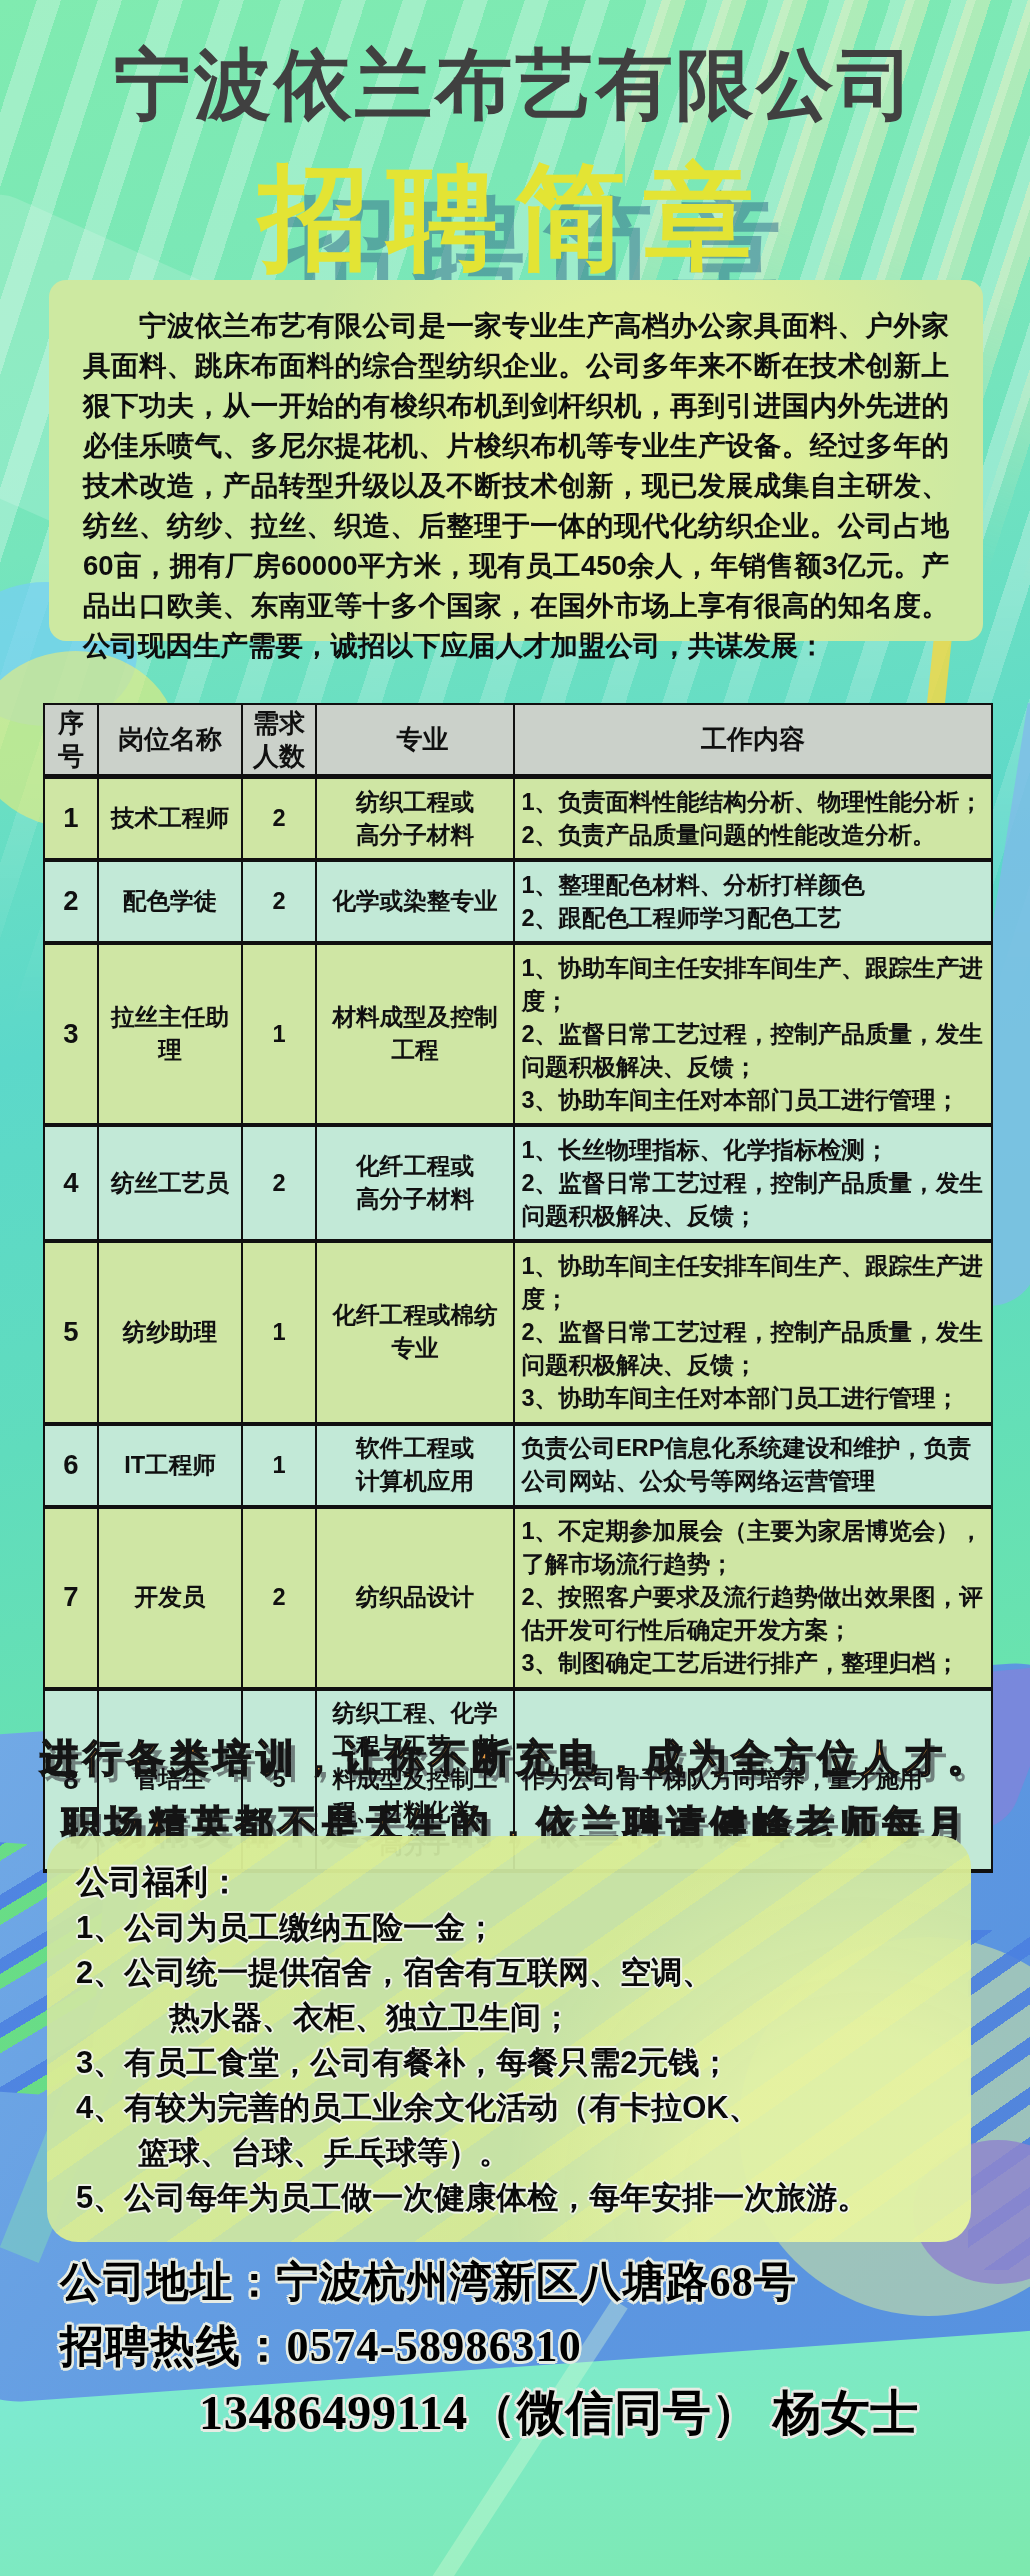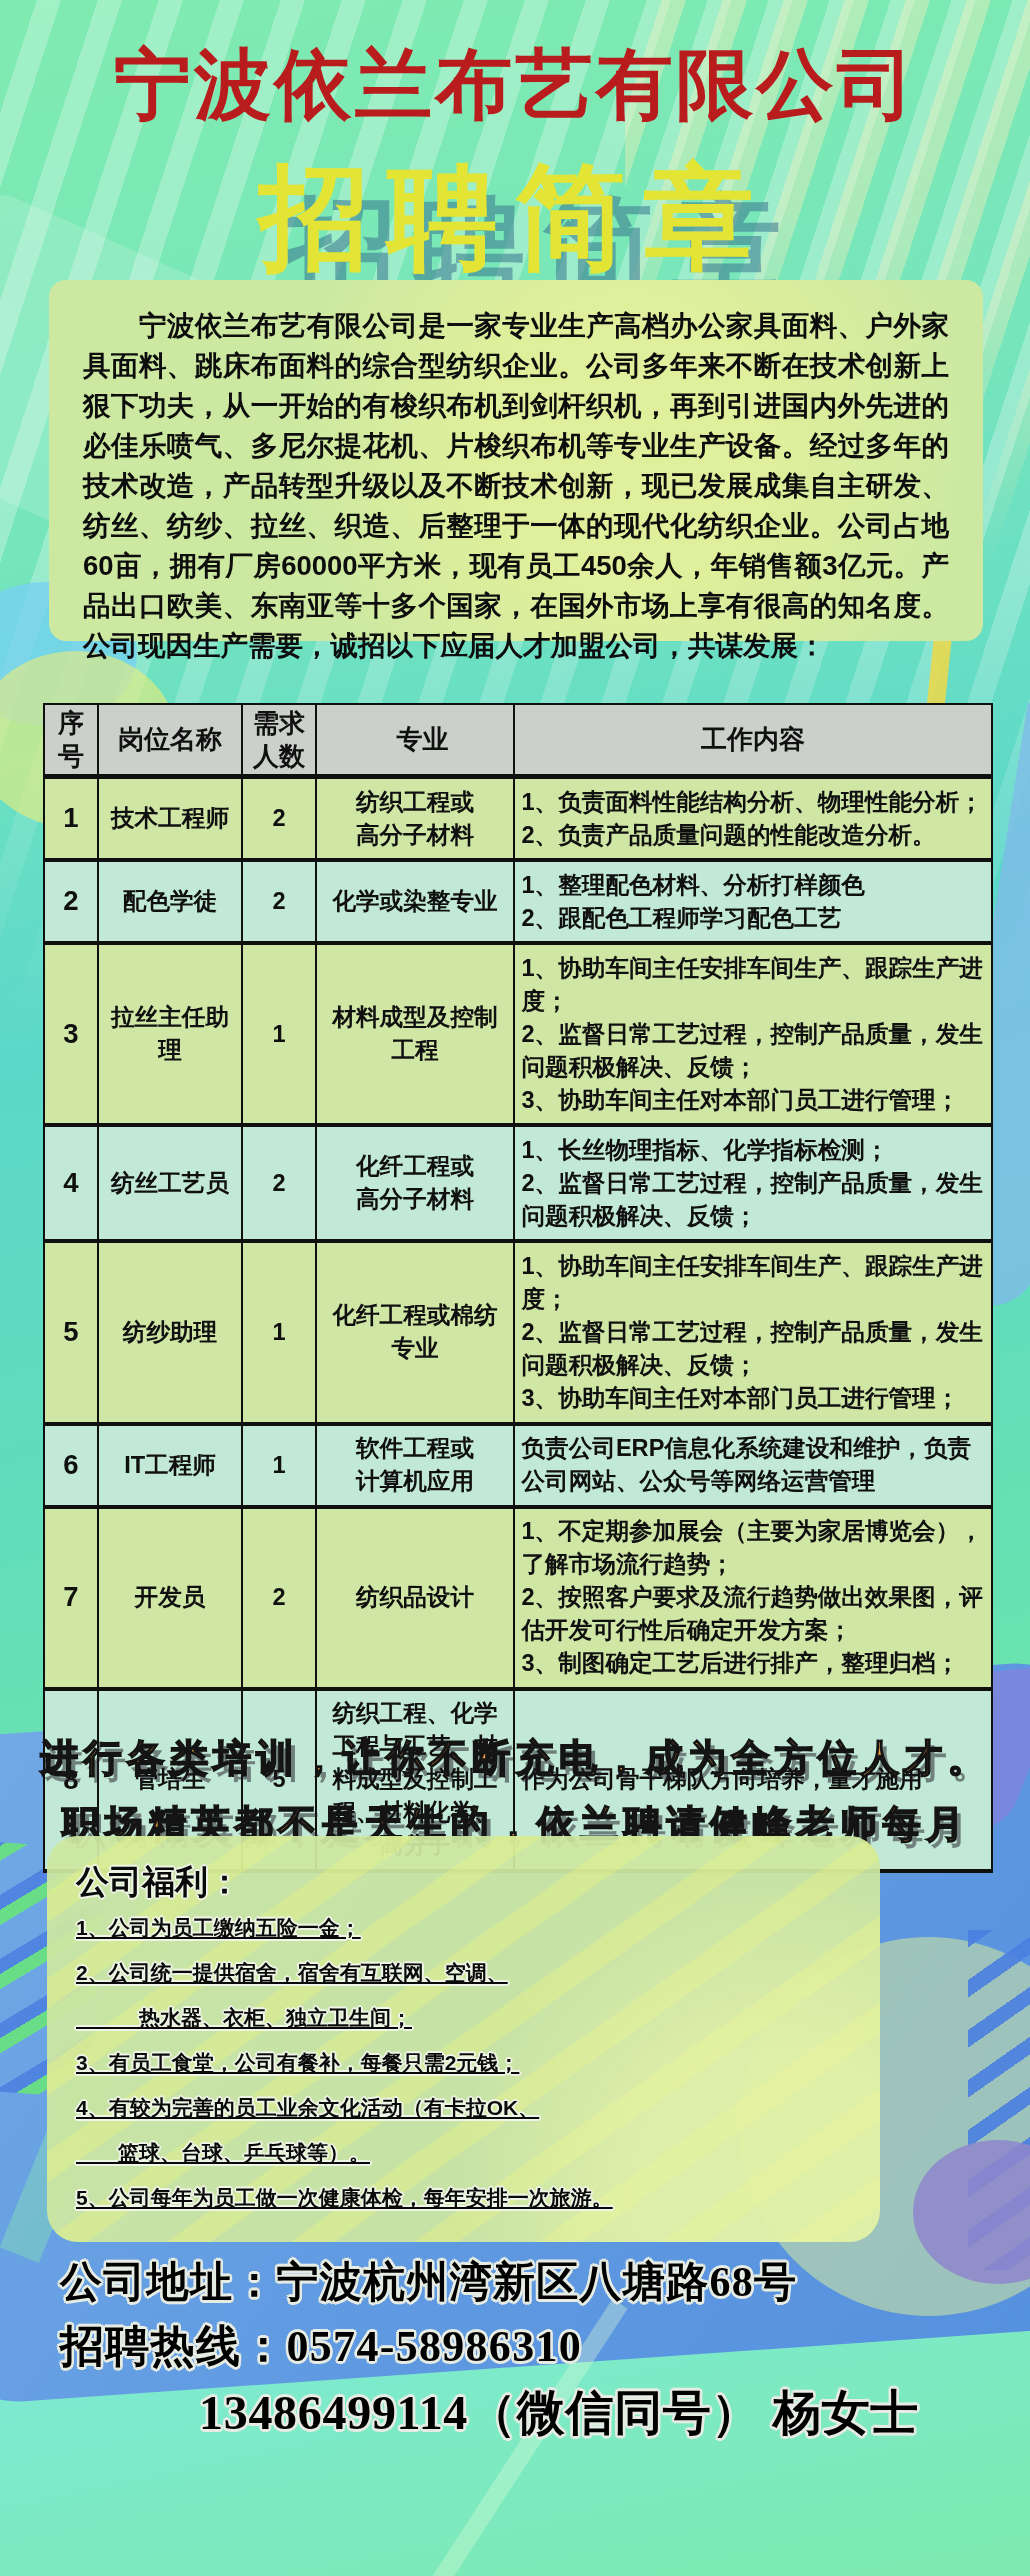--- a/index.html
+++ b/index.html
@@ -34,21 +34,21 @@
   .ribbon-left{left:-26px;top:1845px;width:124px;height:249px;
     background:repeating-linear-gradient(145deg,rgba(74,127,224,.85) 0 13px,rgba(104,230,118,.85) 13px 26px,rgba(0,0,0,0) 26px 55px);
     transform:rotate(4deg);border-radius:10.5px;}
   .ribbon-right{left:968px;top:1930px;width:92px;height:340px;
     background:repeating-linear-gradient(145deg,rgba(74,127,224,.9) 0 14.4px,rgba(0,0,0,0) 14.4px 41px);}
   .purple-blob-br{left:913px;top:2140px;width:170px;height:144px;border-radius:50%;background:rgba(143,134,204,.85);}
   .light-line-bottom{left:497px;top:2270px;width:18.3px;height:419px;background:rgba(220,255,215,.35);transform:rotate(33deg);}
 
   
   .company{position:absolute;left:0;top:34px;width:100%;text-align:center;z-index:5;
-    font-size:77px;font-weight:900;letter-spacing:3.3px;color:#b91c1c;}
+    font-size:77px;font-weight:900;letter-spacing:3.3px;color:#404040;}
   .big-title{position:absolute;left:0;top:145px;width:100%;text-align:center;z-index:5;
     font-size:110px;font-weight:900;letter-spacing:18.3px;color:#e3e434;transform:scaleY(1.04);
     text-shadow:27.5px 30px 0 rgba(56,116,142,.55);}
 
   
   .intro-box{position:absolute;left:49px;top:280px;width:934px;height:361px;z-index:5;
     border-radius:17px;box-sizing:border-box;padding:26px 34px 0 34px;
     background:radial-gradient(circle at 62% 45%,rgba(238,244,150,.55) 0 24%,rgba(238,244,150,0) 55%),#cde9a1;}
   .intro-box p{margin:0;font-size:27.5px;line-height:40px;font-weight:600;color:#0d0d0d;
     text-align:justify;text-indent:56px;}
@@ -67,28 +67,28 @@
   .jobs-table td.col-no{font-size:27.5px;}
   .col-w-no{width:54px;}.col-w-title{width:144px;}.col-w-count{width:74px;}
   .col-w-major{width:198px;}.col-w-duties{width:478px;}
 
   
   .slogan{position:absolute;left:0;top:1725px;width:100%;z-index:5;text-align:center;}
   .slogan div{font-size:38px;line-height:66px;font-weight:900;letter-spacing:5.2px;color:#e79a42;
     -webkit-text-stroke:1.6px #141414;text-shadow:4.6px 5.9px 0 rgba(28,22,34,.5);}
 
   
-  .welfare-box{position:absolute;left:47px;top:1836px;width:833px;height:406px;z-index:5;
+  .welfare-box{position:absolute;left:47px;top:1836px;width:924px;height:406px;z-index:5;
     border-radius:31px;box-sizing:border-box;padding:22px 29px 0 29px;
     background:
       radial-gradient(circle at 88% 88%,rgba(240,248,170,.55) 0 18%,rgba(240,248,170,0) 40%),
       repeating-linear-gradient(145deg,rgba(234,244,130,0) 0 46px,rgba(234,244,130,.38) 46px 71px),
       rgba(205,231,160,.94);}
   .welfare-heading{font-size:33px;font-weight:700;color:#0a0a0a;line-height:47px;}
-  .welfare-item{font-size:21px;font-weight:700;color:#0a0a0a;line-height:45px;white-space:pre-line;text-decoration:underline;}
+  .welfare-item{font-size:31px;font-weight:700;color:#0a0a0a;line-height:45px;white-space:pre-line;}
   .welfare-heading,.welfare-item{
     text-shadow:2px 0 0 #eef4e6,-2px 0 0 #eef4e6,0 2px 0 #eef4e6,0 -2px 0 #eef4e6,
                 1.3px 1.3px 0 #eef4e6,-1.3px 1.3px 0 #eef4e6,1.3px -1.3px 0 #eef4e6,-1.3px -1.3px 0 #eef4e6;}
 
   
   .footer{position:absolute;left:60px;top:2251px;width:936px;z-index:6;
     font-family:"Liberation Serif","DejaVu Serif",serif;font-weight:900;color:#000;}
   .footer .line{white-space:nowrap;
     text-shadow:2.6px 0 0 #e6ece4,-2.6px 0 0 #e6ece4,0 2.6px 0 #e6ece4,0 -2.6px 0 #e6ece4,
                 2px 2px 0 #e6ece4,-2px 2px 0 #e6ece4,2px -2px 0 #e6ece4,-2px -2px 0 #e6ece4;}

